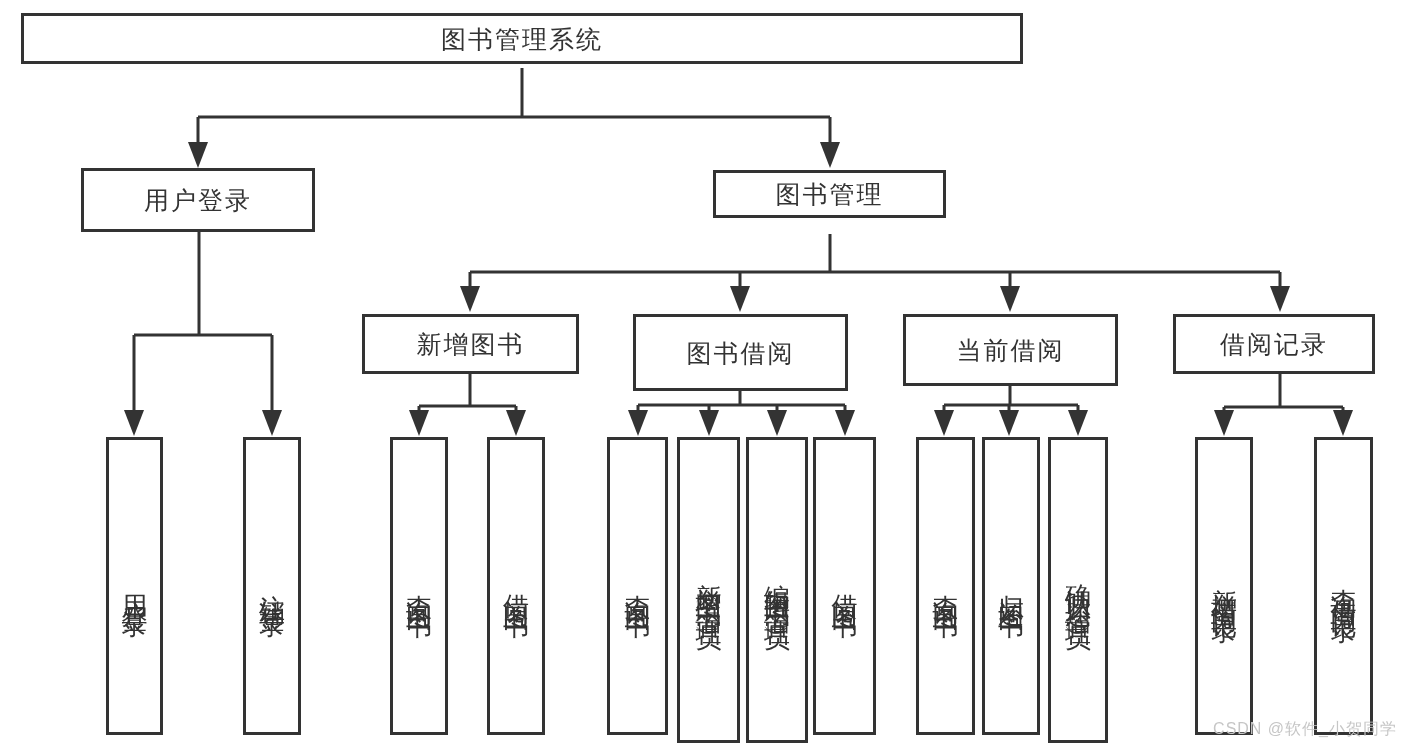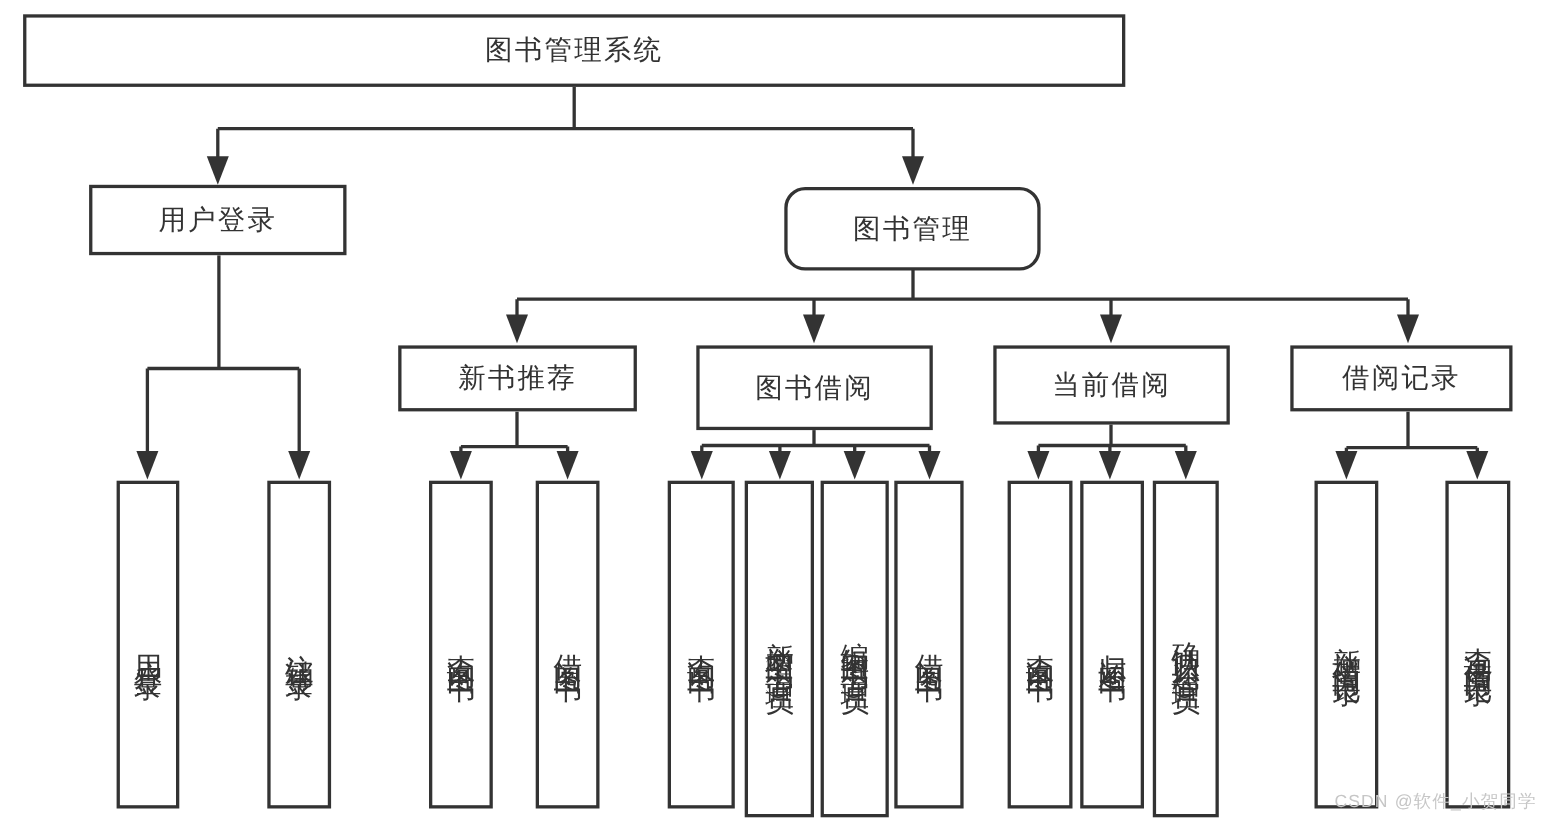--- a/index.html
+++ b/index.html
@@ -96,26 +96,26 @@
     <path d="M1010 374 V405 M944 405 H1078 M944 405 V416 M1009 405 V416 M1078 405 V416"></path>
     <polygon points="934,410 954,410 944,436"></polygon>
     <polygon points="999,410 1019,410 1009,436"></polygon>
     <polygon points="1068,410 1088,410 1078,436"></polygon>
 
     <path d="M1280 374 V407 M1224 407 H1343 M1224 407 V416 M1343 407 V416"></path>
     <polygon points="1214,410 1234,410 1224,436"></polygon>
     <polygon points="1333,410 1353,410 1343,436"></polygon>
   </svg>
 
-  <div class="node" style="left:21px; top:13px; width:1002px; height:66px;">图书管理系统</div>
+  <div class="node" style="left:21px; top:13px; width:1002px; height:51px;">图书管理系统</div>
 
   <div class="node" style="left:81px; top:168px; width:234px; height:64px;">用户登录</div>
-  <div class="node" style="left:713px; top:170px; width:233px; height:76px;border-radius:19px;">图书管理</div>
+  <div class="node" style="left:713px; top:170px; width:233px; height:48px;">图书管理</div>
 
-  <div class="node" style="left:362px; top:314px; width:217px; height:60px;">新书推荐</div>
+  <div class="node" style="left:362px; top:314px; width:217px; height:60px;">新增图书</div>
   <div class="node" style="left:633px; top:314px; width:215px; height:77px;">图书借阅</div>
   <div class="node" style="left:903px; top:314px; width:215px; height:72px;">当前借阅</div>
   <div class="node" style="left:1173px; top:314px; width:202px; height:60px;">借阅记录</div>
 
   <div class="node v" style="left:106px; top:437px; width:57px; height:298px;">用户登录</div>
   <div class="node v" style="left:243px; top:437px; width:58px; height:298px;">注销登录</div>
 
   <div class="node v" style="left:390px; top:437px; width:58px; height:298px;">查询图书</div>
   <div class="node v" style="left:487px; top:437px; width:58px; height:298px;">借阅图书</div>
 

